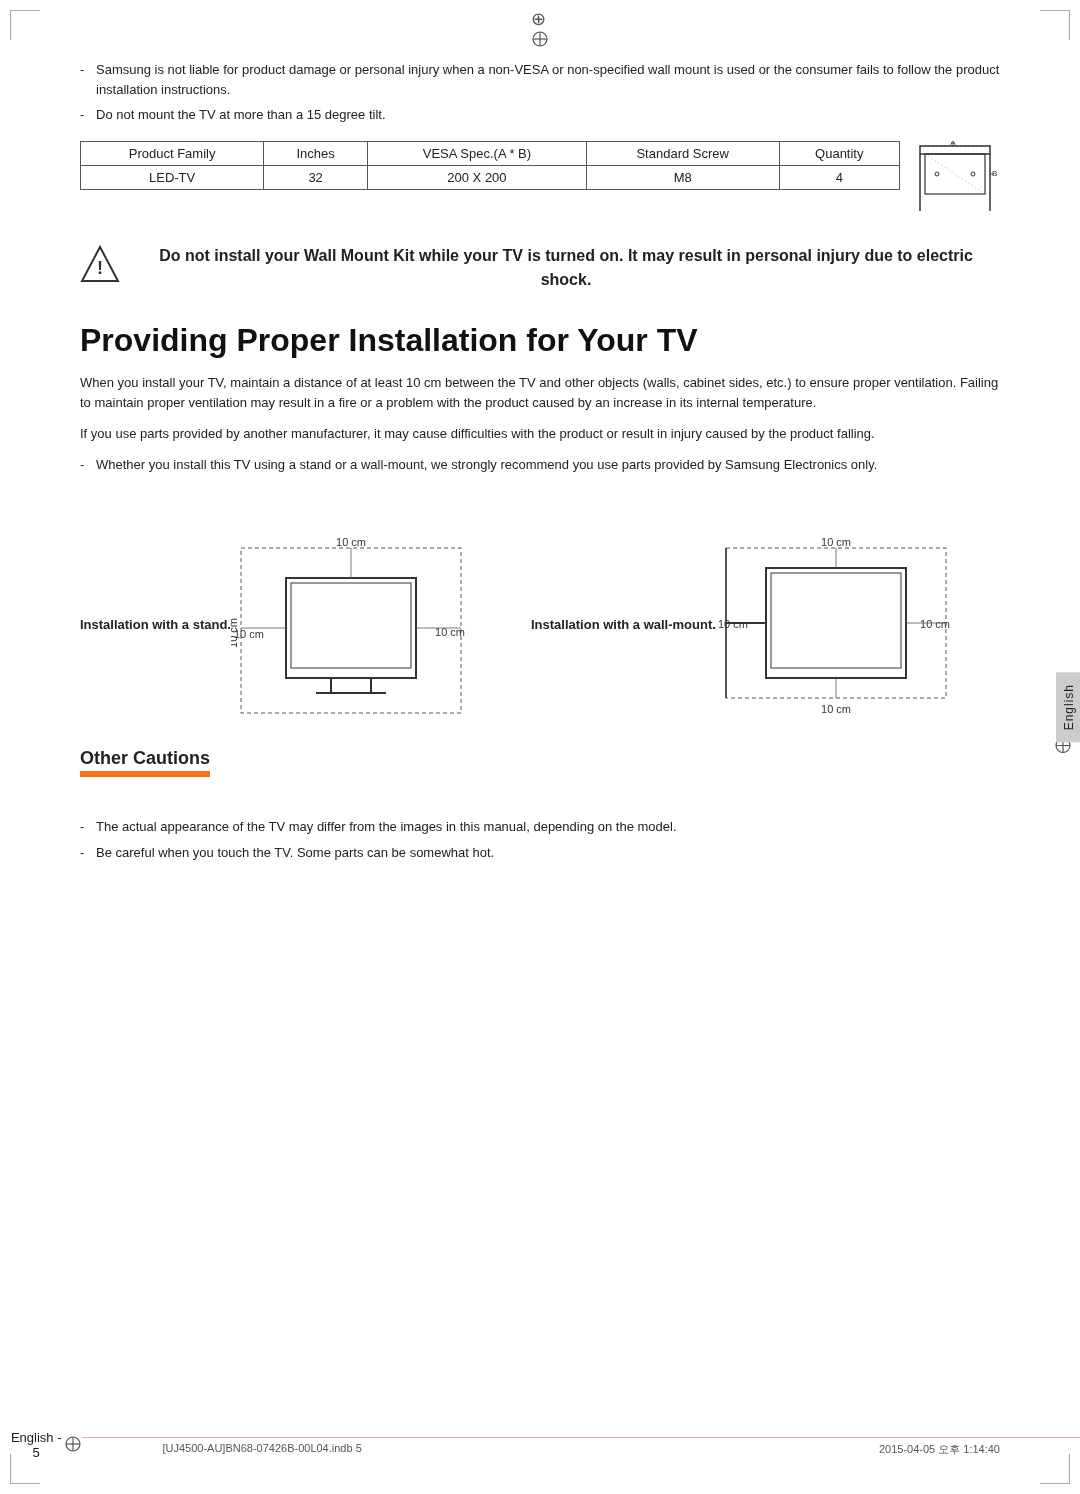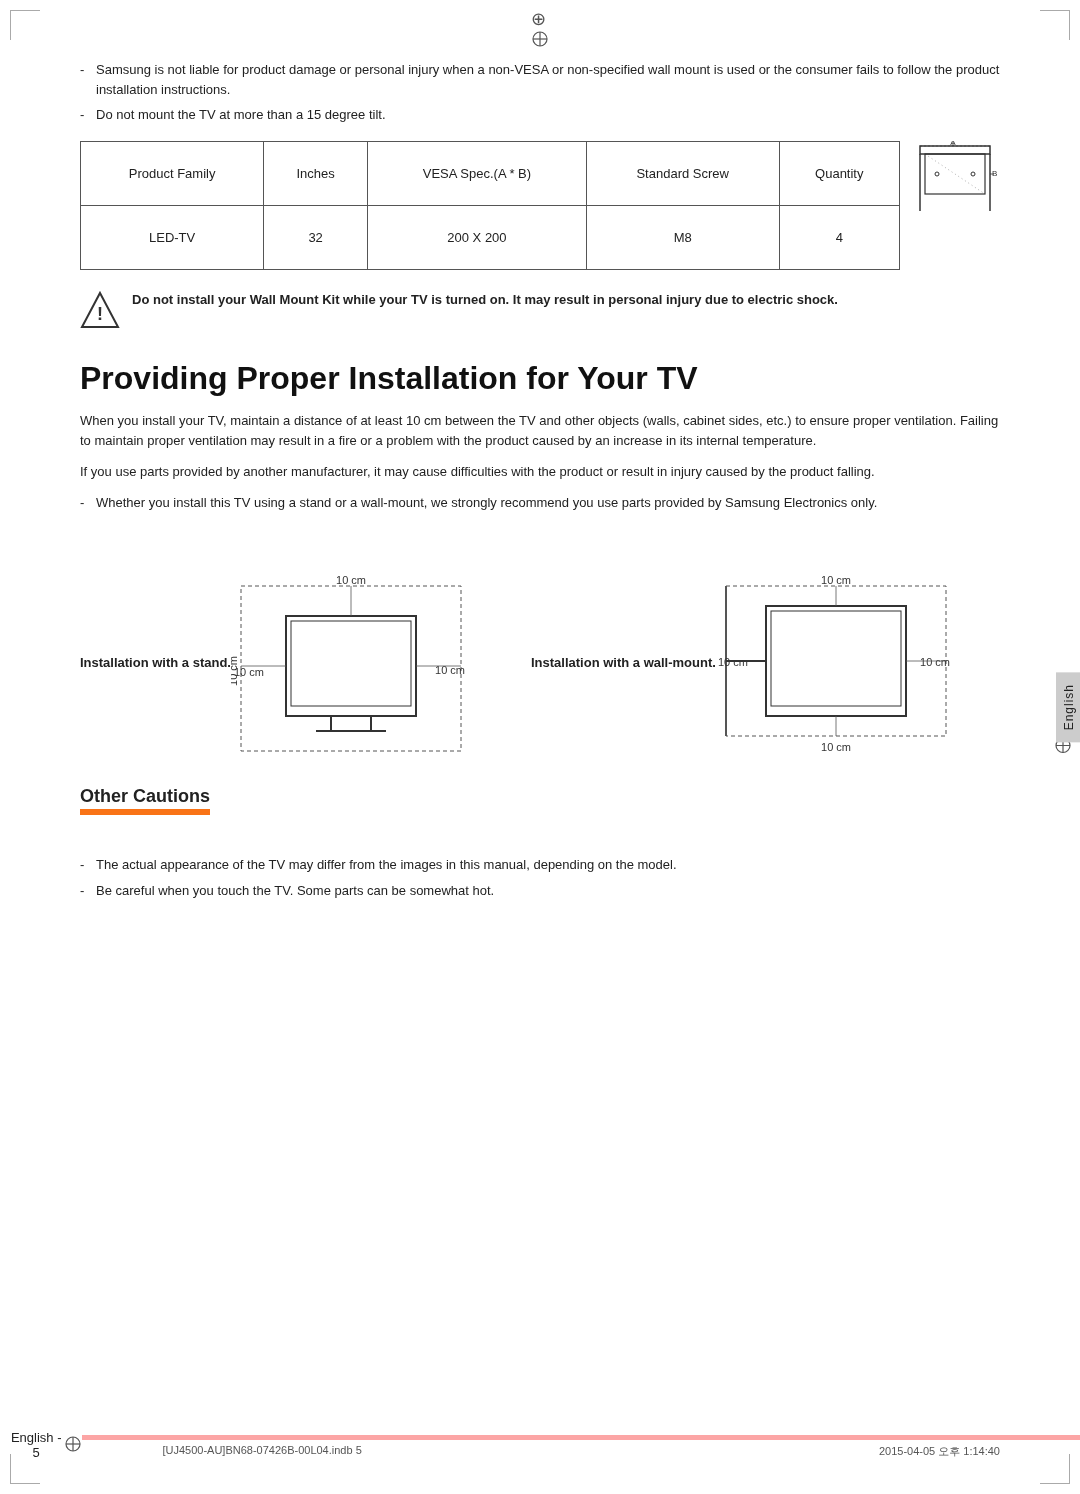--- a/index.html
+++ b/index.html
@@ -84,21 +84,21 @@
 
     
     .specs-table {
       width: 100%;
       border-collapse: collapse;
       margin-bottom: 20px;
       font-size: 13px;
     }
     .specs-table th, .specs-table td {
       border: 1px solid #555;
-      padding: 24px 12px;
+      padding: 4px 12px;
       text-align: center;
     }
     .specs-table th {
       background: #fff;
       font-weight: normal;
     }
     .specs-table td {
       font-weight: normal;
     }
 
@@ -126,21 +126,21 @@
       align-items: flex-start;
       margin-bottom: 30px;
       gap: 12px;
     }
     .warning-icon {
       flex-shrink: 0;
       width: 40px;
       height: 40px;
     }
     .warning-text {
-      font-size: 13px;
+      font-size: 16px;
       line-height: 1.5;
       text-align: center;
     }
     .warning-text strong {
       font-weight: bold;
     }
 
     
     .section-title {
       font-size: 32px;
@@ -200,21 +200,21 @@
       font-size: 13px;
       margin-bottom: 4px;
     }
     .footer-meta {
       display: flex;
       justify-content: space-between;
       width: 100%;
       padding: 0 80px;
       font-size: 11px;
       color: #555;
-      border-top: 5px solid #fca5a5;
+      border-top: 1px solid #fca5a5;
       padding-top: 4px;
     }
 
     
     .crosshair-right {
       position: absolute;
       right: 8px;
       top: 50%;
       transform: translateY(-50%);
     }

